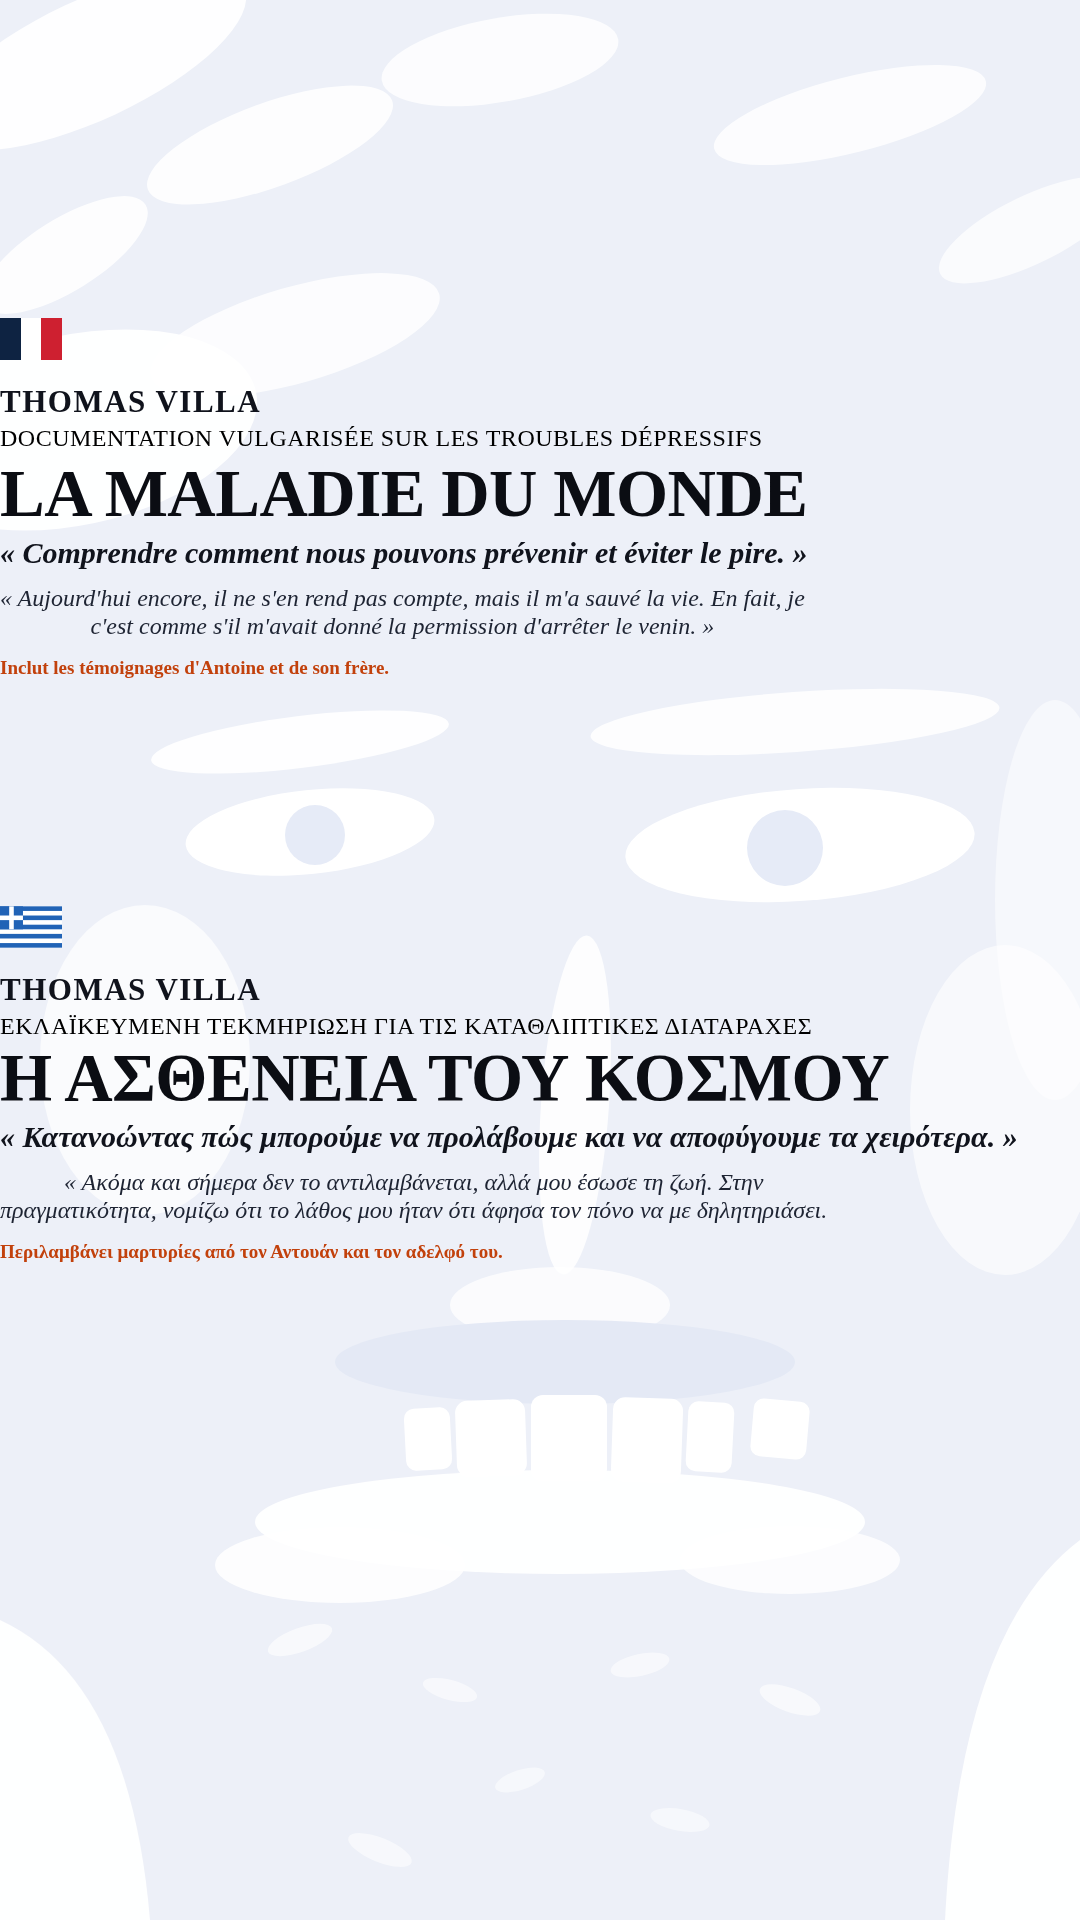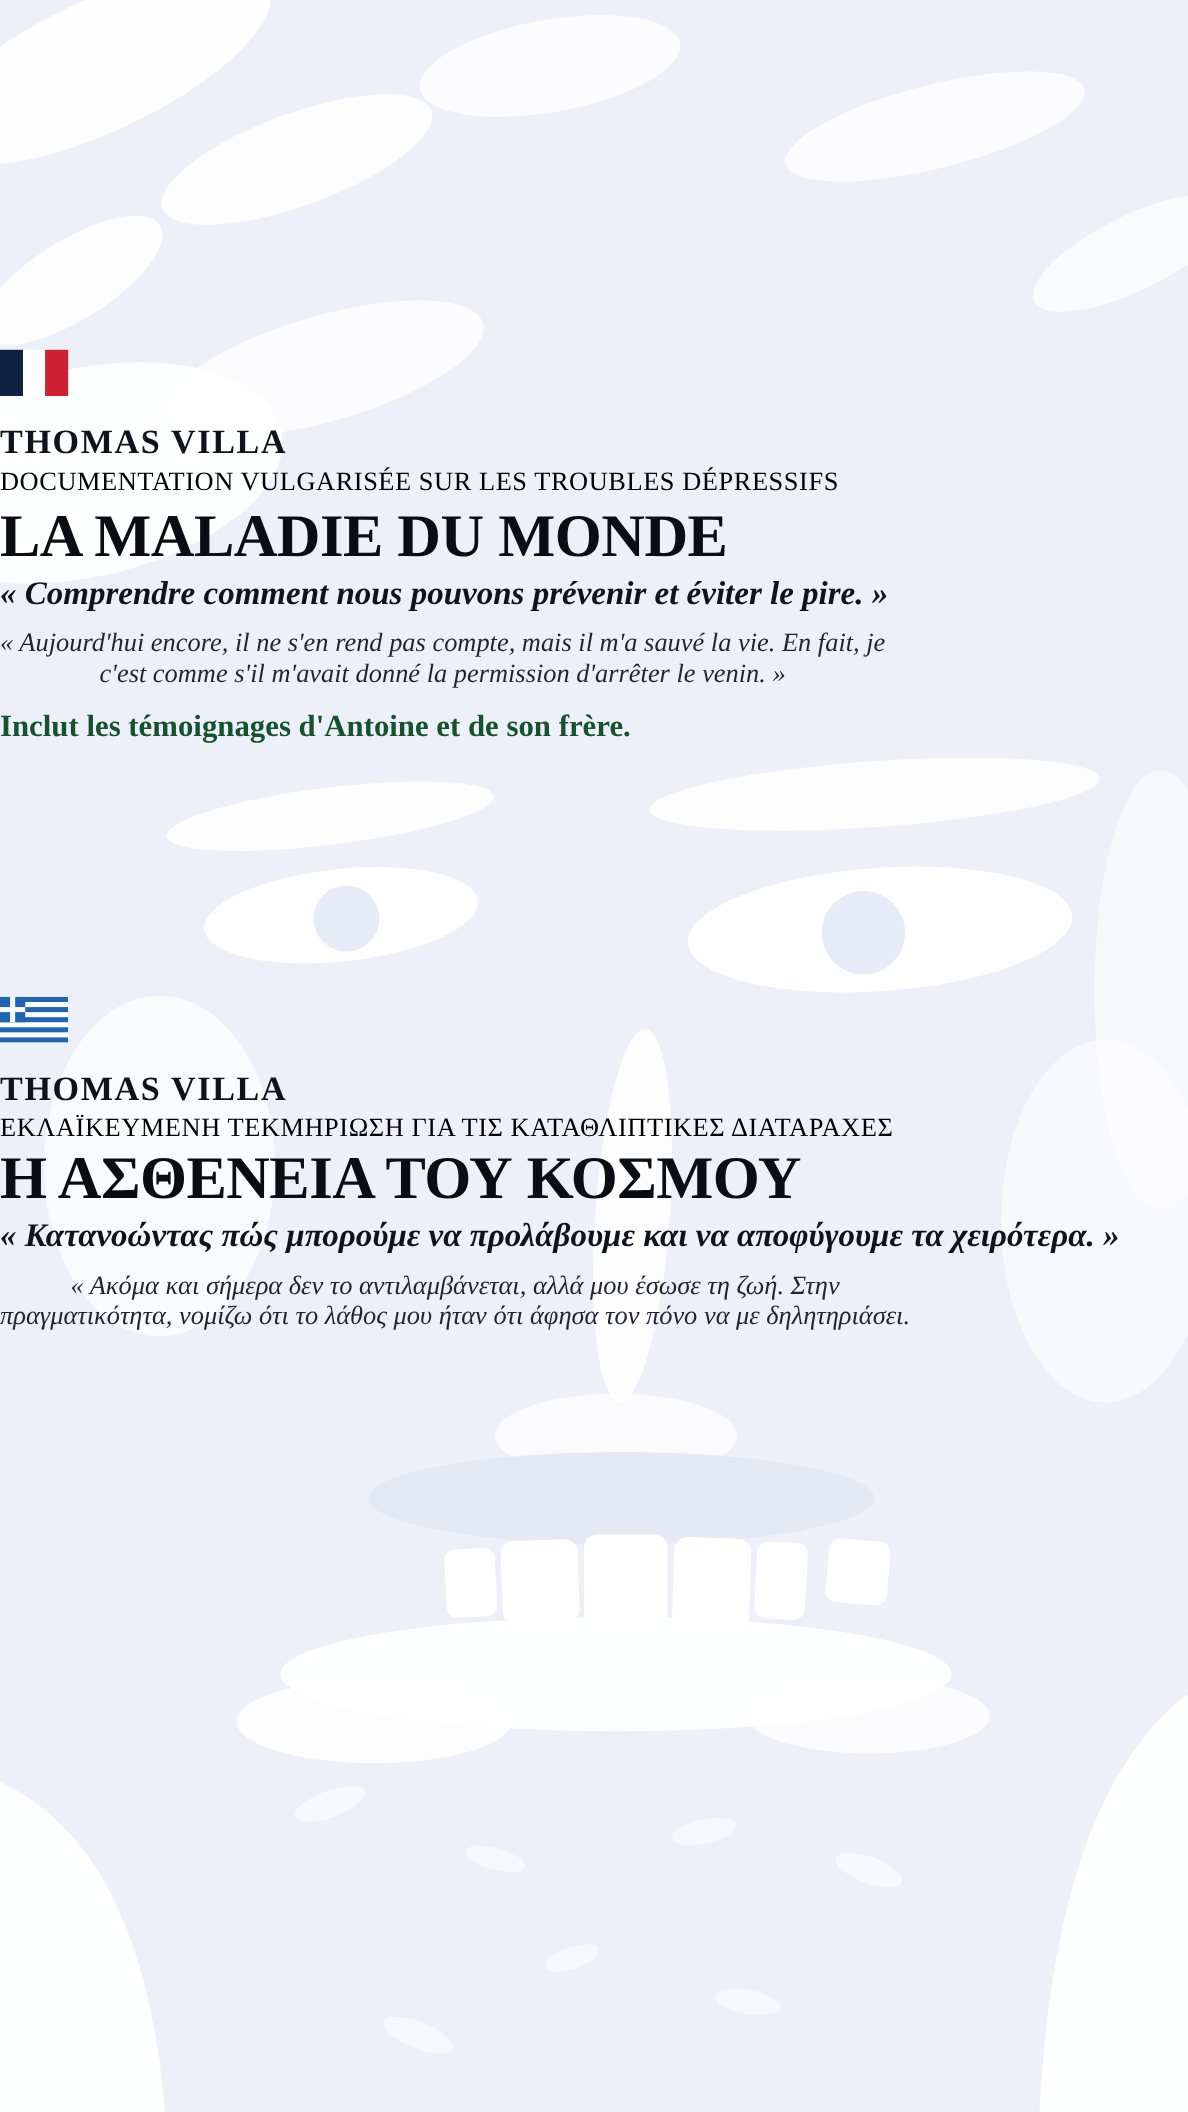--- a/index.html
+++ b/index.html
@@ -25,35 +25,35 @@
 
   .author {
     font-size: 31px; font-weight: bold; letter-spacing: 1.5px;
     line-height: 1.15; color: #10131c;
   }
   .tagline {
     font-size: 24px; letter-spacing: 0.5px; margin-top: 3px;
     line-height: 1.25; color: #000000;
   }
   .title {
-    font-size: 55px; font-weight: bold; letter-spacing: -0.5px;
+    font-size: 67px; font-weight: bold; letter-spacing: -0.5px;
     line-height: 1.08; margin-top: 4px; color: #0b0d13; white-space: nowrap;
   }
   .subtitle {
     font-size: 30px; font-weight: bold; font-style: italic;
     margin-top: 4px; line-height: 1.3; color: #10131c;
   }
   .quote {
     font-size: 24px; font-style: italic; margin-top: 12px;
     line-height: 1.18; color: #1e2433;
   }
   .quote div { white-space: nowrap; }
   .note {
-    font-size: 28px; font-weight: bold; margin-top: 16px;
-    line-height: 1.2; color: #14532d;
+    font-size: 19px; font-weight: bold; margin-top: 16px;
+    line-height: 1.2; color: #c2410c;
   }
 </style>
 </head>
 <body>
 
 <svg class="bg" viewBox="0 0 1080 1920" aria-hidden="true">
   <rect x="0" y="0" width="1080" height="1920" fill="#edf0f8"></rect>
 
   <ellipse cx="90" cy="60" rx="170" ry="60" fill="#ffffff" opacity="0.9" transform="rotate(-25 90 60)"></ellipse>
   <ellipse cx="270" cy="145" rx="130" ry="42" fill="#ffffff" opacity="0.85" transform="rotate(-20 270 145)"></ellipse>
@@ -135,13 +135,14 @@
     <rect x="4" y="0" width="2" height="10" fill="#ffffff"></rect>
   </svg>
   <div class="author">THOMAS VILLA</div>
   <div class="tagline">ΕΚΛΑΪΚΕΥΜΕΝΗ ΤΕΚΜΗΡΙΩΣΗ ΓΙΑ ΤΙΣ ΚΑΤΑΘΛΙΠΤΙΚΕΣ ΔΙΑΤΑΡΑΧΕΣ</div>
   <h1 class="title" style="margin:0 0 0 0">Η ΑΣΘΕΝΕΙΑ ΤΟΥ ΚΟΣΜΟΥ</h1>
   <div class="subtitle">« Κατανοώντας πώς μπορούμε να προλάβουμε και να αποφύγουμε τα χειρότερα. »</div>
   <div class="quote">
     <div>« Ακόμα και σήμερα δεν το αντιλαμβάνεται, αλλά μου έσωσε τη ζωή. Στην</div>
     <div>πραγματικότητα, νομίζω ότι το λάθος μου ήταν ότι άφησα τον πόνο να με δηλητηριάσει.</div>
   </div>
+  <div class="note">Περιλαμβάνει μαρτυρίες από τον Αντουάν και τον αδελφό του.</div>
 </section>
 
 </body></html>

